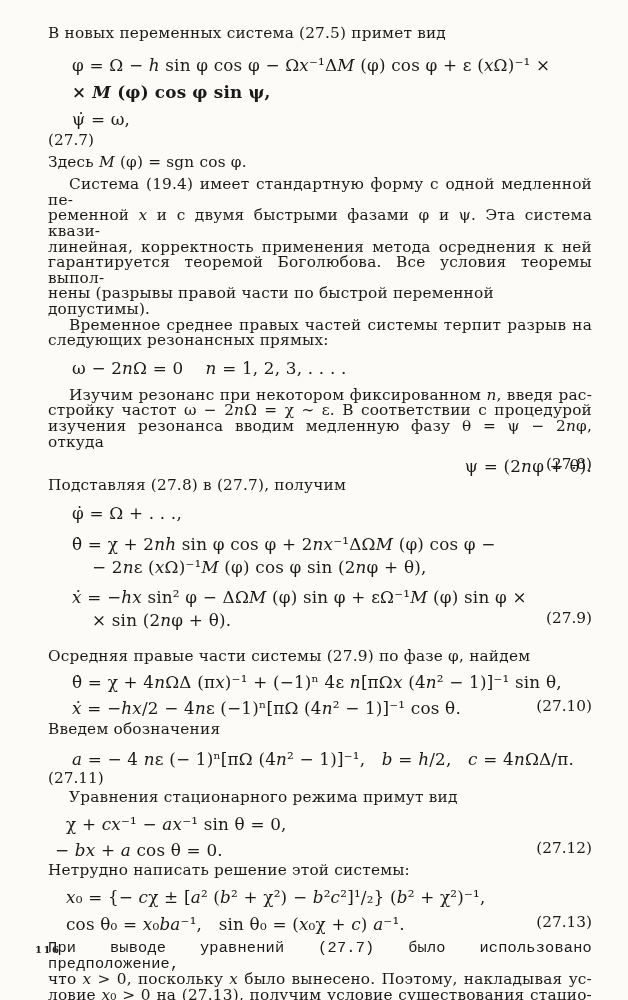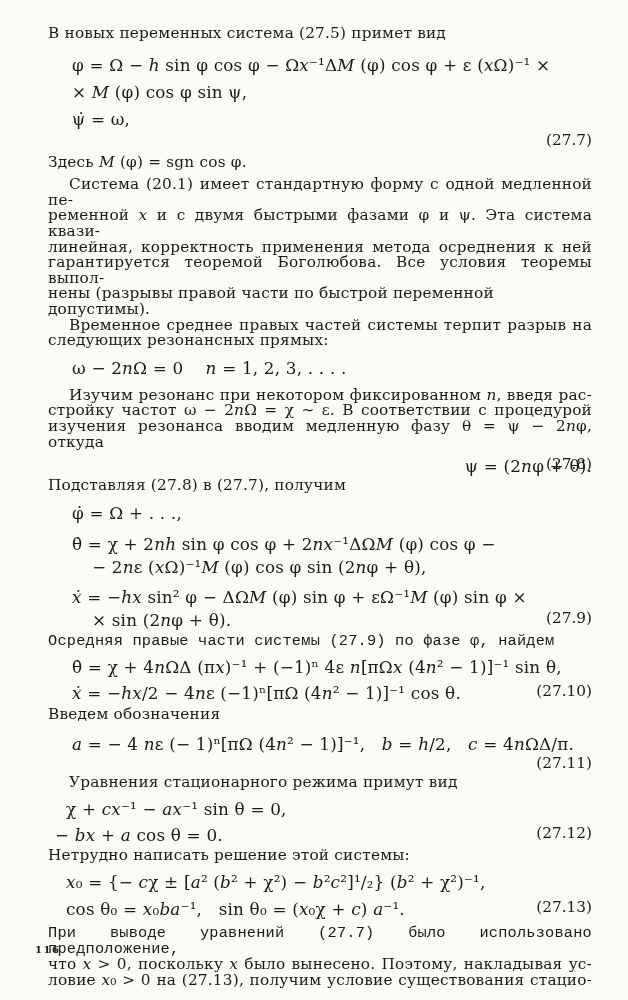--- a/index.html
+++ b/index.html
@@ -14,59 +14,59 @@
   #content{position:absolute;left:48px;right:36px;top:26px}
   .ln{position:relative}
   .b{font-size:15.3px;line-height:15.6px;letter-spacing:.2px}
   .bi{text-indent:21px}
   .just{text-align:justify;text-align-last:justify}
   .eq{font-size:16.8px;line-height:22px;white-space:pre-wrap;letter-spacing:.2px}
   .e1{padding-left:24px}
   .e2{padding-left:44px}
   .e0a{padding-left:7px}
   .e0b{padding-left:18px}
-  .numline{text-align:right;font-size:15.3px;line-height:17px;white-space:pre}
+  .numline{text-align:left;font-size:15.3px;line-height:17px;white-space:pre}
   .eqnum{position:absolute;right:0;bottom:2px;font-size:15.3px;font-style:normal;letter-spacing:0}
   .numline .eqnum{position:static}
   i{font-style:italic}
   .page-number{
     position:absolute;left:35px;top:944px;
     font-size:10px;font-weight:700;letter-spacing:1.5px;
   }
 </style>
 </head>
 <body>
 
 <div class="page">
   <main id="content">
       <div class="ln b"><span>В новых переменных система (27.5) примет вид</span></div>
       <div class="ln eq e1" style="margin-top: 12px;"><span>φ = Ω − <i>h</i> sin φ cos φ − Ω<i>x</i>⁻¹Δ<i>M</i> (φ) cos φ + ε (<i>x</i>Ω)⁻¹ ×</span></div>
-      <div class="ln eq e1" style="margin-top: 5px;"><span>× <i>M</i> (φ) cos φ sin ψ,</span></div>
+      <div class="ln eq e1" style="margin-top: 5px; font-weight: bold;"><span>× <i>M</i> (φ) cos φ sin ψ,</span></div>
       <div class="ln eq e1" style="margin-top: 5px;"><span>ψ̇ = ω,</span></div>
       <div class="ln numline" style="margin-top: 2px;"><span class="eqnum">(27.7)</span></div>
       <div class="ln b" style="margin-top: 6px;"><span>Здесь <i>M</i> (φ) = sgn cos φ.</span></div>
-      <div class="ln b bi just" style="margin-top: 7px;"><span>Система (20.1) имеет стандартную форму с одной медленной пе-</span></div>
+      <div class="ln b bi just" style="margin-top: 7px;"><span>Система (19.4) имеет стандартную форму с одной медленной пе-</span></div>
       <div class="ln b just"><span>ременной <i>x</i> и с двумя быстрыми фазами φ и ψ. Эта система квази-</span></div>
       <div class="ln b just"><span>линейная, корректность применения метода осреднения к ней</span></div>
       <div class="ln b just"><span>гарантируется теоремой Боголюбова. Все условия теоремы выпол-</span></div>
       <div class="ln b"><span>нены (разрывы правой части по быстрой переменной допустимы).</span></div>
       <div class="ln b bi just"><span>Временное среднее правых частей системы терпит разрыв на</span></div>
       <div class="ln b"><span>следующих резонансных прямых:</span></div>
       <div class="ln eq e1" style="margin-top: 8px;"><span>ω − 2<i>n</i>Ω = 0    <i>n</i> = 1, 2, 3, . . . .</span></div>
       <div class="ln b bi just" style="margin-top: 9px;"><span>Изучим резонанс при некотором фиксированном <i>n</i>, введя рас-</span></div>
       <div class="ln b just"><span>стройку частот ω − 2<i>n</i>Ω = χ ∼ ε. В соответствии с процедурой</span></div>
       <div class="ln b just"><span>изучения резонанса вводим медленную фазу θ = ψ − 2<i>n</i>φ, откуда</span></div>
       <div class="ln eq e1" style="margin-top: 5px; text-align: right;"><span>ψ = (2<i>n</i>φ + θ).</span><span class="eqnum">(27.8)</span></div>
       <div class="ln b" style="margin-top: 1px;"><span>Подставляя (27.8) в (27.7), получим</span></div>
       <div class="ln eq e1" style="margin-top: 8px;"><span>φ̇ = Ω + . . .,</span></div>
       <div class="ln eq e1" style="margin-top: 9px;"><span>θ̇ = χ + 2<i>nh</i> sin φ cos φ + 2<i>nx</i>⁻¹ΔΩ<i>M</i> (φ) cos φ −</span></div>
       <div class="ln eq e2" style="margin-top: 1px;"><span>− 2<i>n</i>ε (<i>x</i>Ω)⁻¹<i>M</i> (φ) cos φ sin (2<i>n</i>φ + θ),</span></div>
       <div class="ln eq e1" style="margin-top: 8px;"><span><i>ẋ</i> = −<i>hx</i> sin² φ − ΔΩ<i>M</i> (φ) sin φ + εΩ⁻¹<i>M</i> (φ) sin φ ×</span></div>
       <div class="ln eq e2" style="margin-top: 1px;"><span>× sin (2<i>n</i>φ + θ).</span><span class="eqnum">(27.9)</span></div>
-      <div class="ln b" style="margin-top: 3px; font-family: Liberation Mono, monospace;"><span>Осредняя правые части системы (27.9) по фазе φ, найдем</span></div>
+      <div class="ln b" style="margin-top: 18px;"><span>Осредняя правые части системы (27.9) по фазе φ, найдем</span></div>
       <div class="ln eq e1" style="margin-top: 7px;"><span>θ̇ = χ + 4<i>n</i>ΩΔ (π<i>x</i>)⁻¹ + (−1)ⁿ 4ε <i>n</i>[πΩ<i>x</i> (4<i>n</i>² − 1)]⁻¹ sin θ,</span></div>
       <div class="ln eq e1" style="margin-top: 4px;"><span><i>ẋ</i> = −<i>hx</i>/2 − 4<i>n</i>ε (−1)ⁿ[πΩ (4<i>n</i>² − 1)]⁻¹ cos θ.</span><span class="eqnum">(27.10)</span></div>
       <div class="ln b" style="margin-top: 3px;"><span>Введем обозначения</span></div>
       <div class="ln eq e1" style="margin-top: 10px;"><span><i>a</i> = − 4 <i>n</i>ε (− 1)ⁿ[πΩ (4<i>n</i>² − 1)]⁻¹,   <i>b</i> = <i>h</i>/2,   <i>c</i> = 4<i>n</i>ΩΔ/π.</span></div>
       <div class="ln numline"><span class="eqnum">(27.11)</span></div>
       <div class="ln b bi" style="margin-top: 3px;"><span>Уравнения стационарного режима примут вид</span></div>
       <div class="ln eq e0b" style="margin-top: 8px;"><span>χ + <i>cx</i>⁻¹ − <i>ax</i>⁻¹ sin θ = 0,</span></div>
       <div class="ln eq e0a" style="margin-top: 4px;"><span>− <i>bx</i> + <i>a</i> cos θ = 0.</span><span class="eqnum">(27.12)</span></div>
       <div class="ln b" style="margin-top: 2px;"><span>Нетрудно написать решение этой системы:</span></div>
       <div class="ln eq e0b" style="margin-top: 7px;"><span><i>x</i>₀ = {− <i>c</i>χ ± [<i>a</i>² (<i>b</i>² + χ²) − <i>b</i>²<i>c</i>²]¹/₂} (<i>b</i>² + χ²)⁻¹,</span></div>

